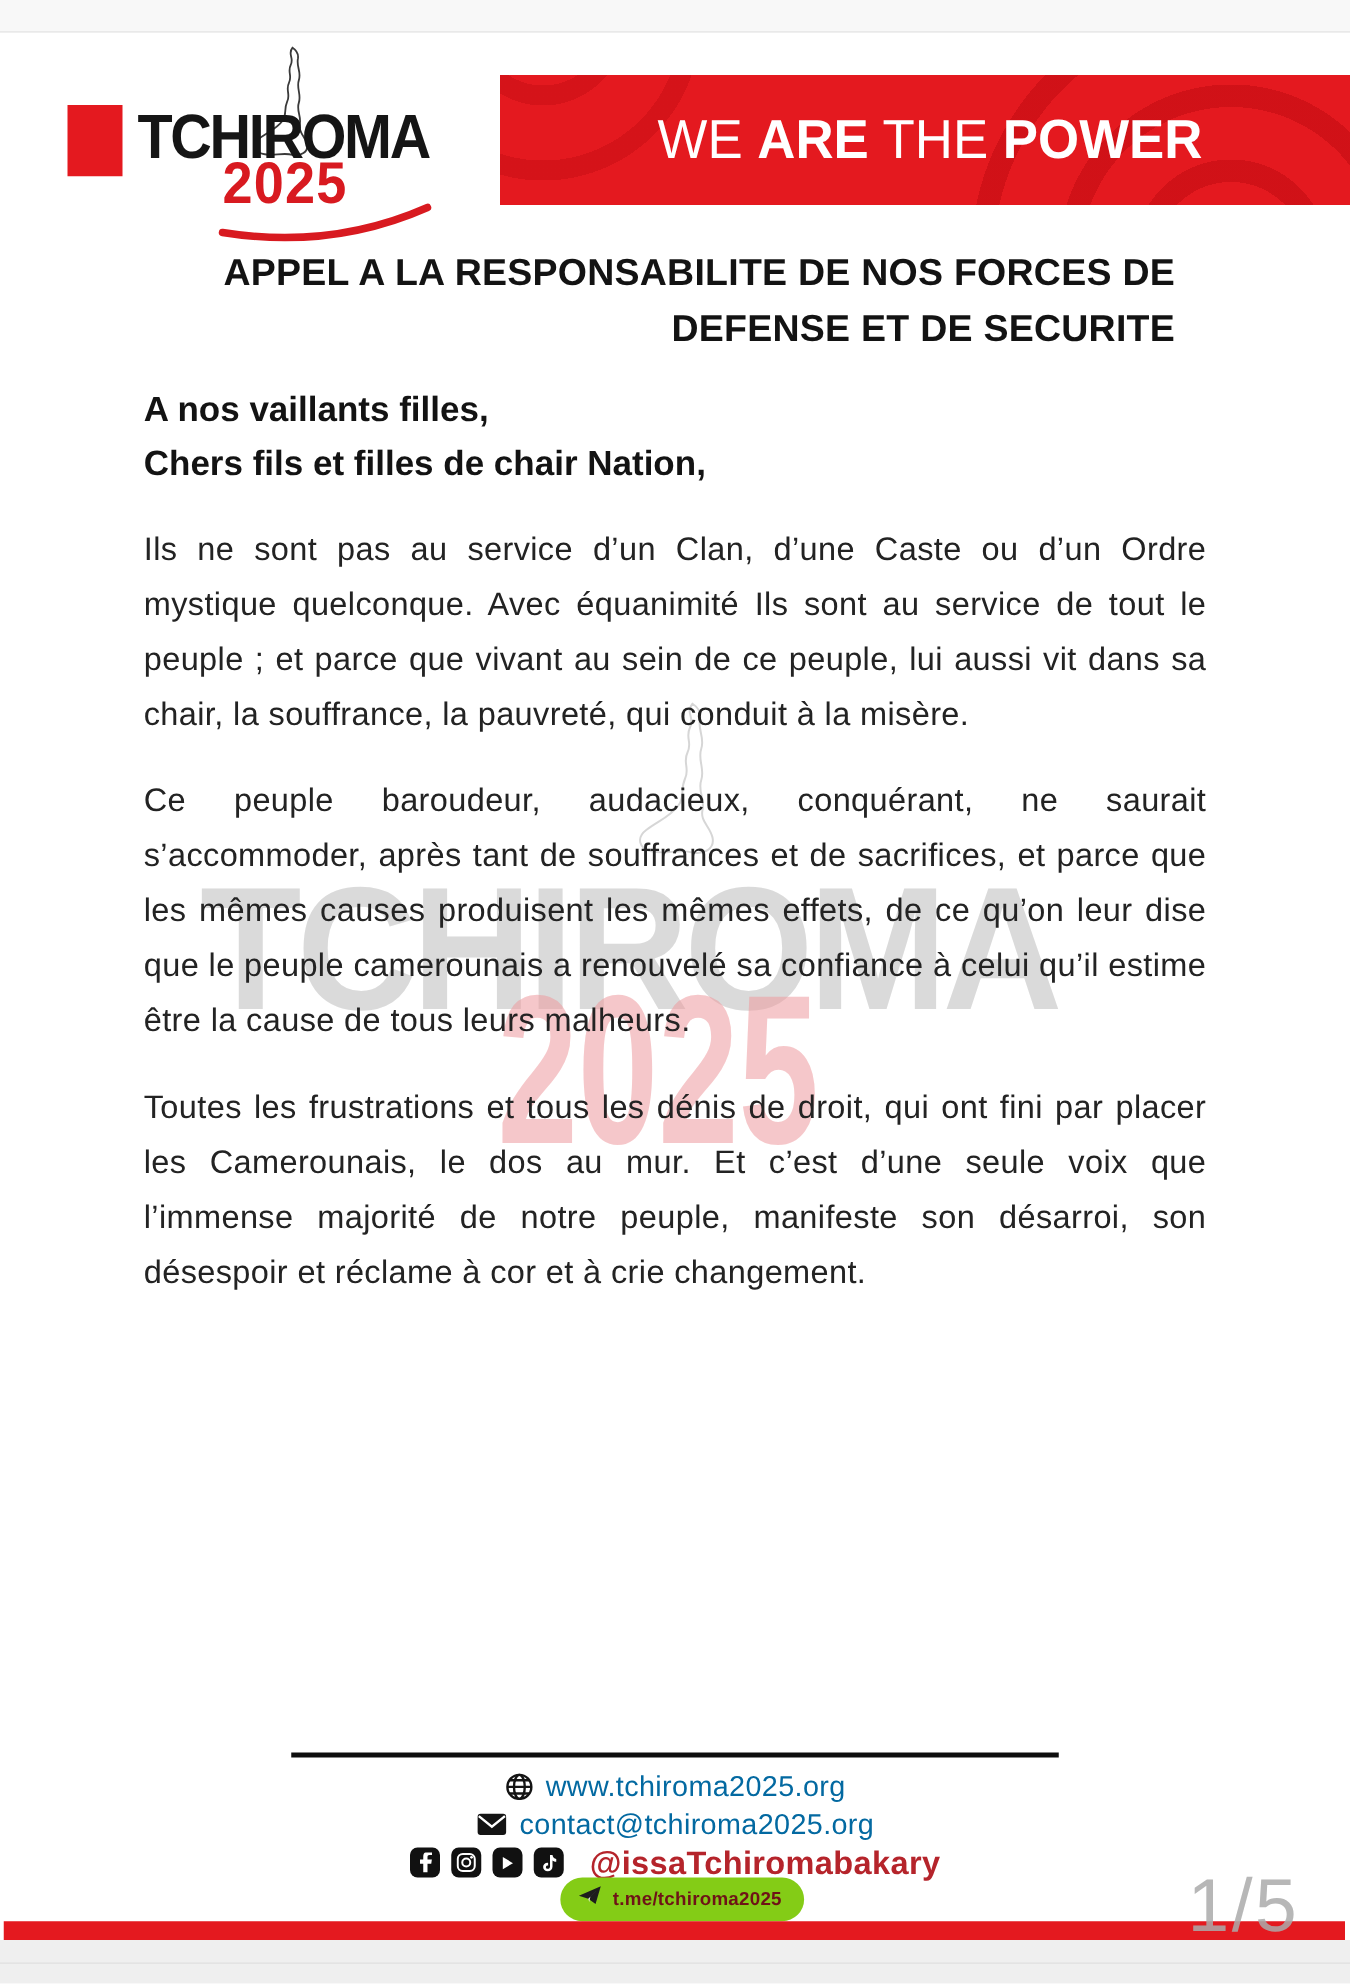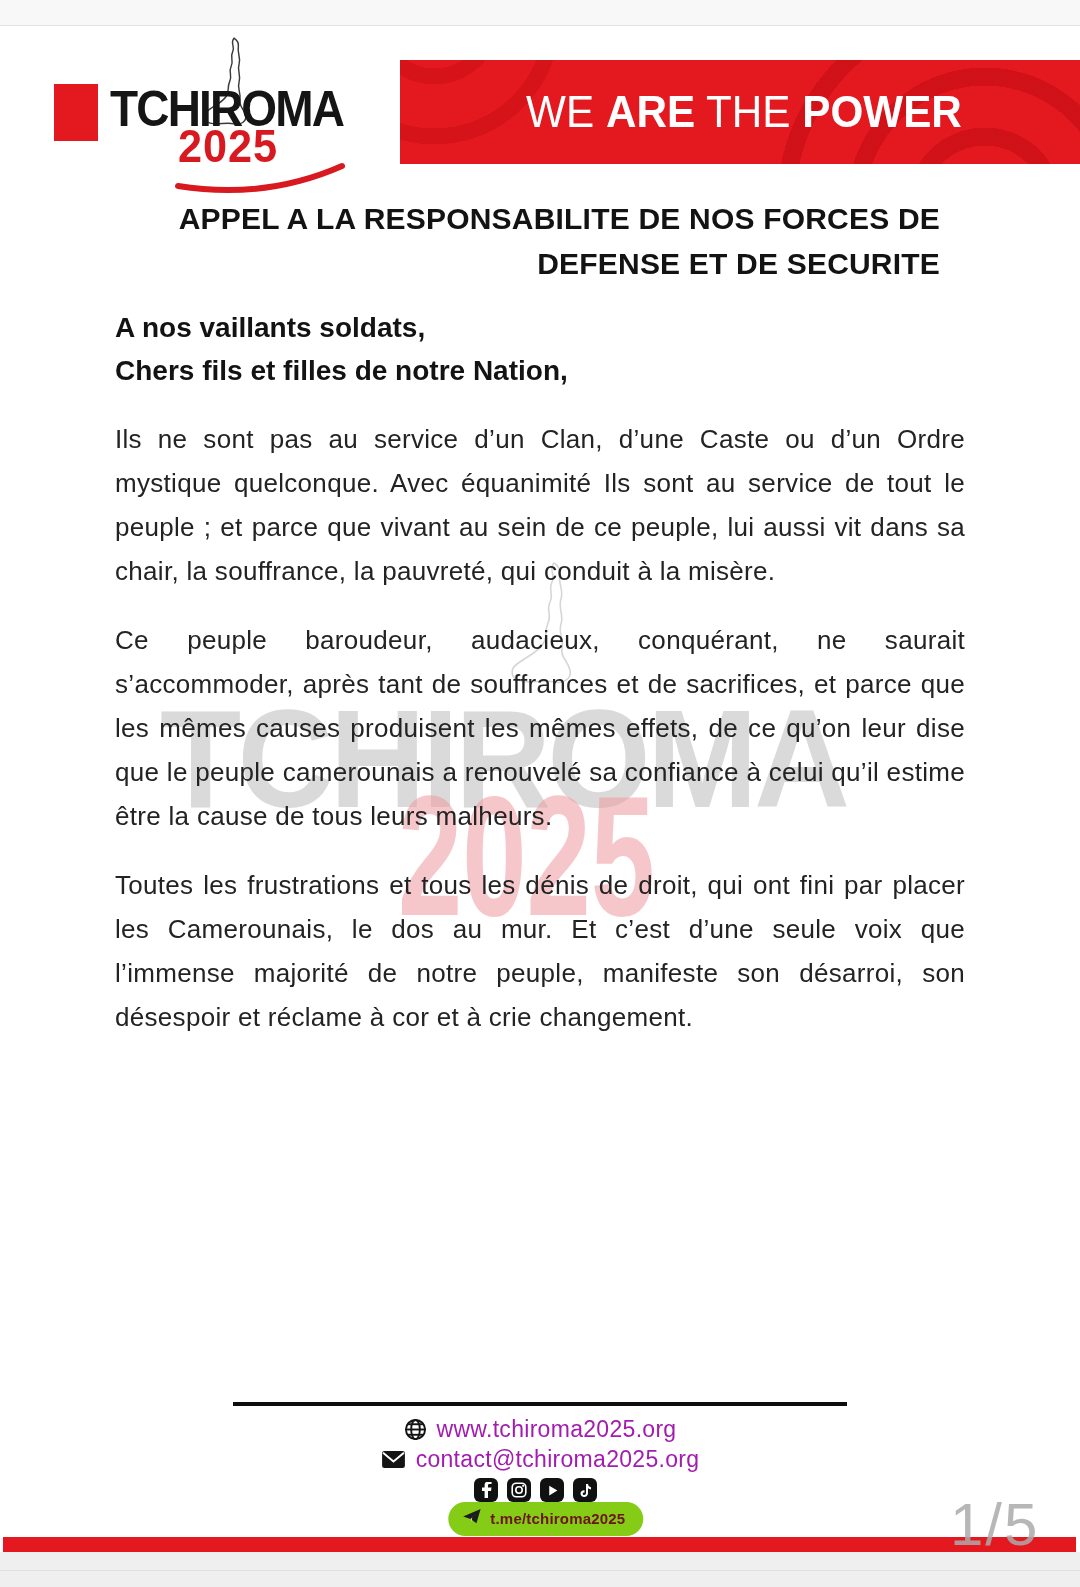--- a/index.html
+++ b/index.html
@@ -52,21 +52,21 @@
 
   
   .footer-divider { position:absolute; top:1402px; left:233px; width:614px; height:4px;
     background:#0e0e0e; z-index:2; }
   .f-row { position:absolute; left:0; width:1080px; display:flex; align-items:center;
     justify-content:center; z-index:2; }
   .f-web { top:1414px; height:30px; }
   .f-mail { top:1444px; height:30px; }
   .f-social { top:1474px; height:32px; }
   .f-row .ico { margin-right:10px; display:flex; align-items:center; }
-  .f-text { font-size:23px; color:#a21caf; letter-spacing:.3px; }
+  .f-text { font-size:23px; color:#0369a1; letter-spacing:.3px; }
   .social-ico { width:24px; height:24px; background:#111; border-radius:6px; margin-right:9px;
     display:flex; align-items:center; justify-content:center; color:#fff; }
   .handle { margin-left:12px; font-size:26px; font-weight:bold; color:#b5242b; letter-spacing:.3px; }
   .tg-pill { position:absolute; top:1502px; left:50%; transform:translateX(-47%);
     background:#84cc16; border-radius:18px; padding:6px 18px 7px 14px;
     display:flex; align-items:center; z-index:2; }
   .tg-pill .label { font-size:15px; font-weight:bold; color:#6e1317; letter-spacing:.2px; margin-left:8px; }
 
   .page-indicator { position:absolute; top:1490px; left:950px; font-size:60px; color:#ababab;
     opacity:.85; letter-spacing:2px; z-index:7; }
@@ -115,22 +115,22 @@
       <span class="lt">WE</span>
       <span class="hv">ARE</span>
       <span class="lt">THE</span>
       <span class="hv">POWER</span>
     </div>
   </div>
 
   <div class="content">
     <div class="doc-title">APPEL A LA RESPONSABILITE DE NOS FORCES DE DEFENSE ET DE SECURITE</div>
     <div class="salutation">
-      <p>A nos vaillants soldats,</p>
-      <p>Chers fils et filles de notre Nation,</p>
+      <p>A nos vaillants filles,</p>
+      <p>Chers fils et filles de chair Nation,</p>
     </div>
     <p class="body-par">Ils ne sont pas au service d’un Clan, d’une Caste ou d’un Ordre mystique quelconque. Avec équanimité Ils sont au service de tout le peuple ; et parce que vivant au sein de ce peuple, lui aussi vit dans sa chair, la souffrance, la pauvreté, qui conduit à la misère.</p>
     <p class="body-par">Ce peuple baroudeur, audacieux, conquérant, ne saurait s’accommoder, après tant de souffrances et de sacrifices, et parce que les mêmes causes produisent les mêmes effets, de ce qu’on leur dise que le peuple camerounais a renouvelé sa confiance à celui qu’il estime être la cause de tous leurs malheurs.</p>
     <p class="body-par">Toutes les frustrations et tous les dénis de droit, qui ont fini par placer les Camerounais, le dos au mur. Et c’est d’une seule voix que l’immense majorité de notre peuple, manifeste son désarroi, son désespoir et réclame à cor et à crie changement.</p>
   </div>
 
   <div class="footer-divider"></div>
 
   <div class="f-row f-web">
     <span class="ico">
@@ -171,20 +171,21 @@
     <span class="social-ico">
       <svg width="13" height="13" viewBox="0 0 12 12">
           <path d="M3,1.5 L10.5,6 L3,10.5 Z" fill="#fff"></path>
         </svg>
     </span>
     <span class="social-ico">
       <svg width="14" height="15" viewBox="0 0 14 15">
         <path d="M8,1 L10,1 C10.2,2.8 11.4,4 13,4.2 L13,6.4 C11.8,6.4 10.8,6 10,5.3 L10,10.2 C10,12.6 8.3,14 6.2,14 C4.1,14 2.5,12.5 2.5,10.6 C2.5,8.6 4.2,7.1 6.5,7.3 L6.5,9.5 C5.5,9.3 4.7,9.9 4.7,10.7 C4.7,11.5 5.4,12 6.2,12 C7.2,12 8,11.4 8,10.1 Z" fill="#fff"></path>
       </svg>
     </span>
+    <span class="handle">@issaTchiromabakary</span>
   </div>
 
   <div class="tg-pill">
     <span>
       <svg width="20" height="17" viewBox="0 0 24 20">
         <path d="M1,10 L22,1 L17,18 L10,13 Z" fill="#1d1d1d"></path>
         <path d="M10,13 L22,1 L12,11 L11,16 Z" fill="#ffffff" opacity=".85"></path>
       </svg>
     </span>
     <span class="label">t.me/tchiroma2025</span>

